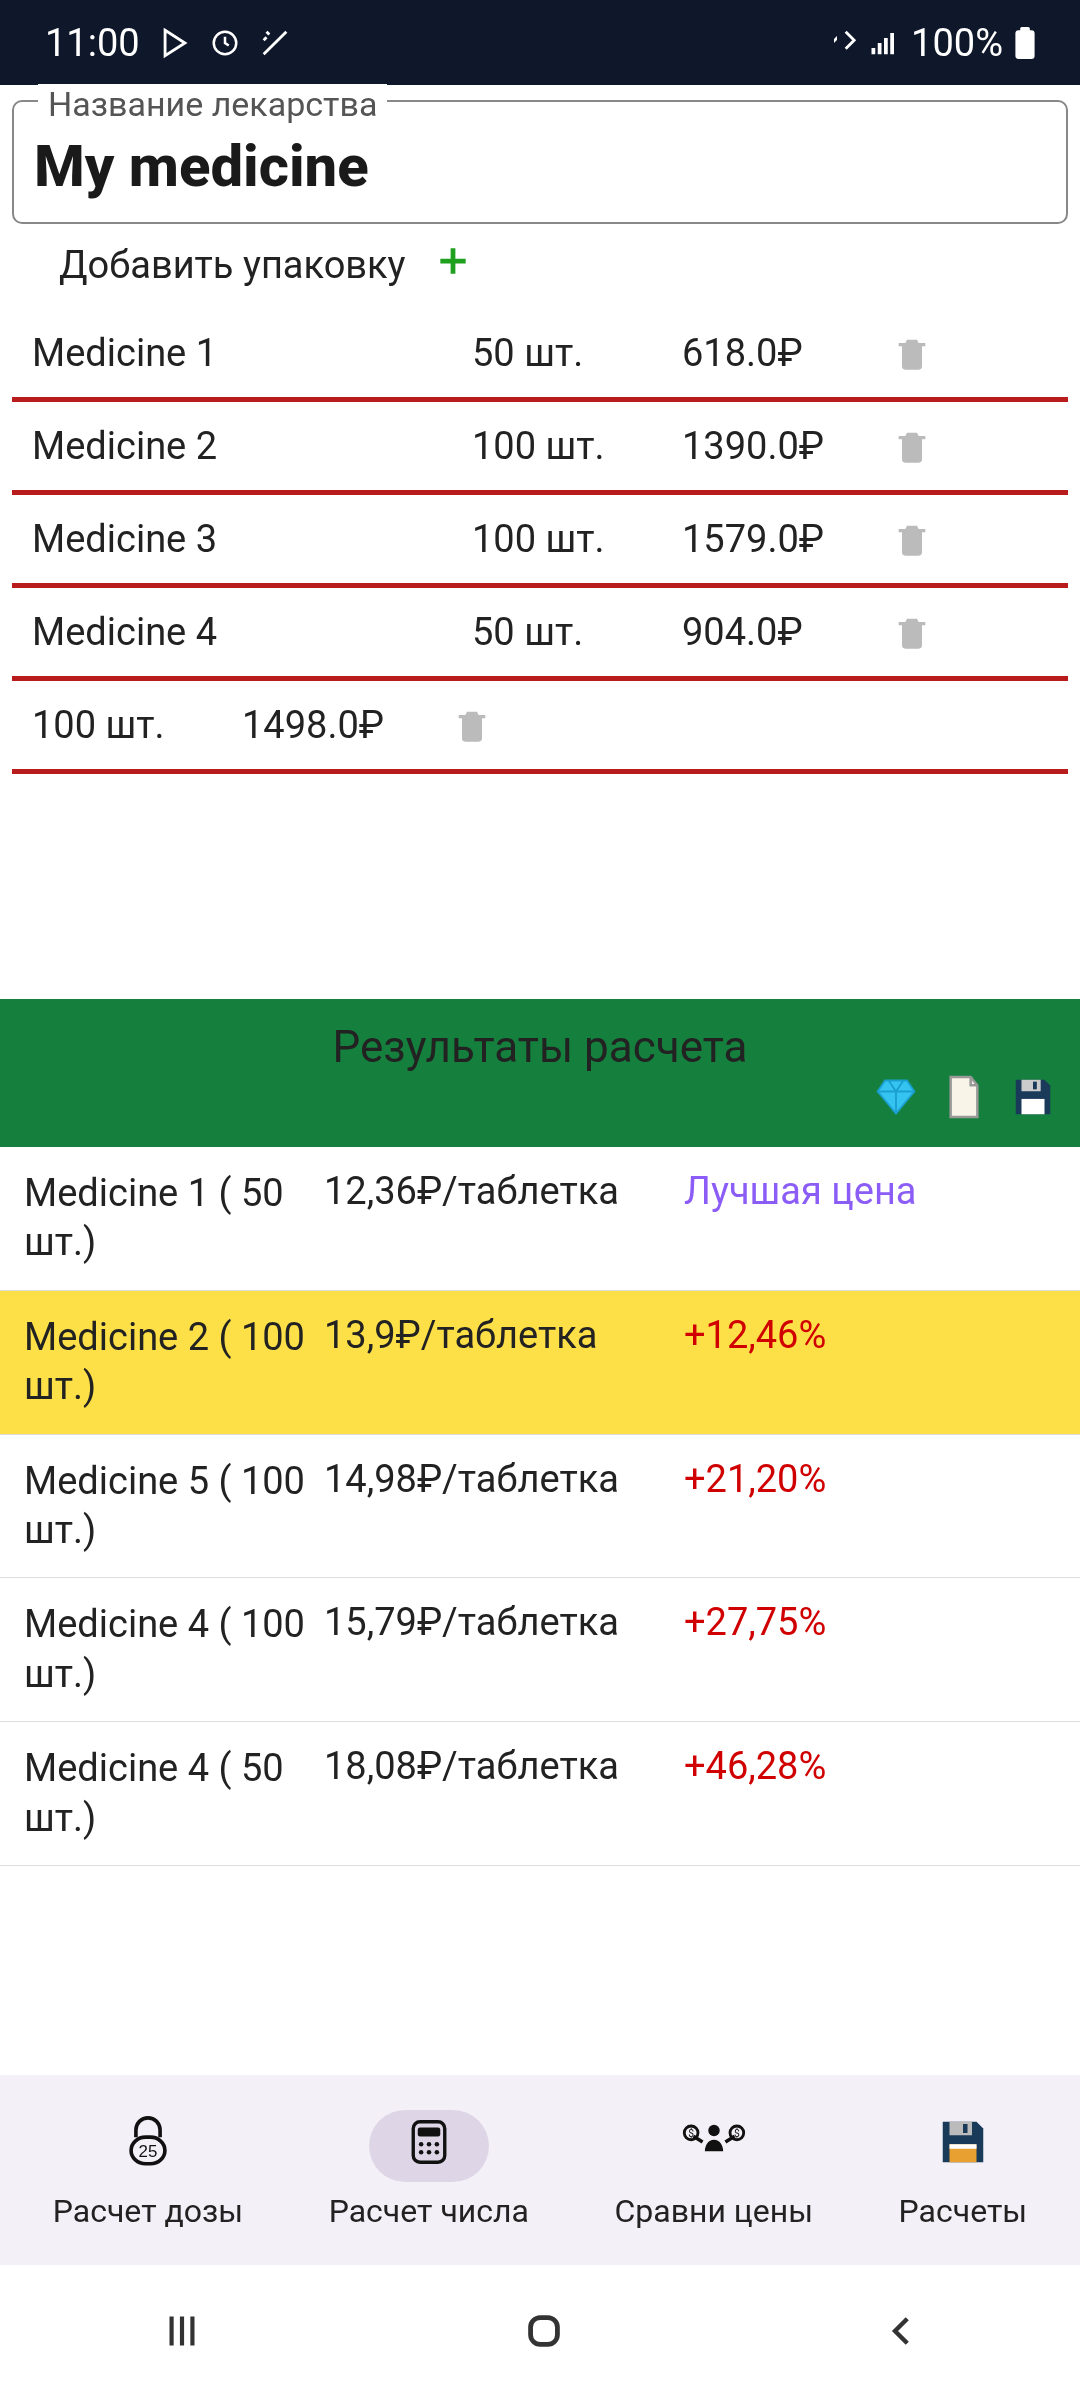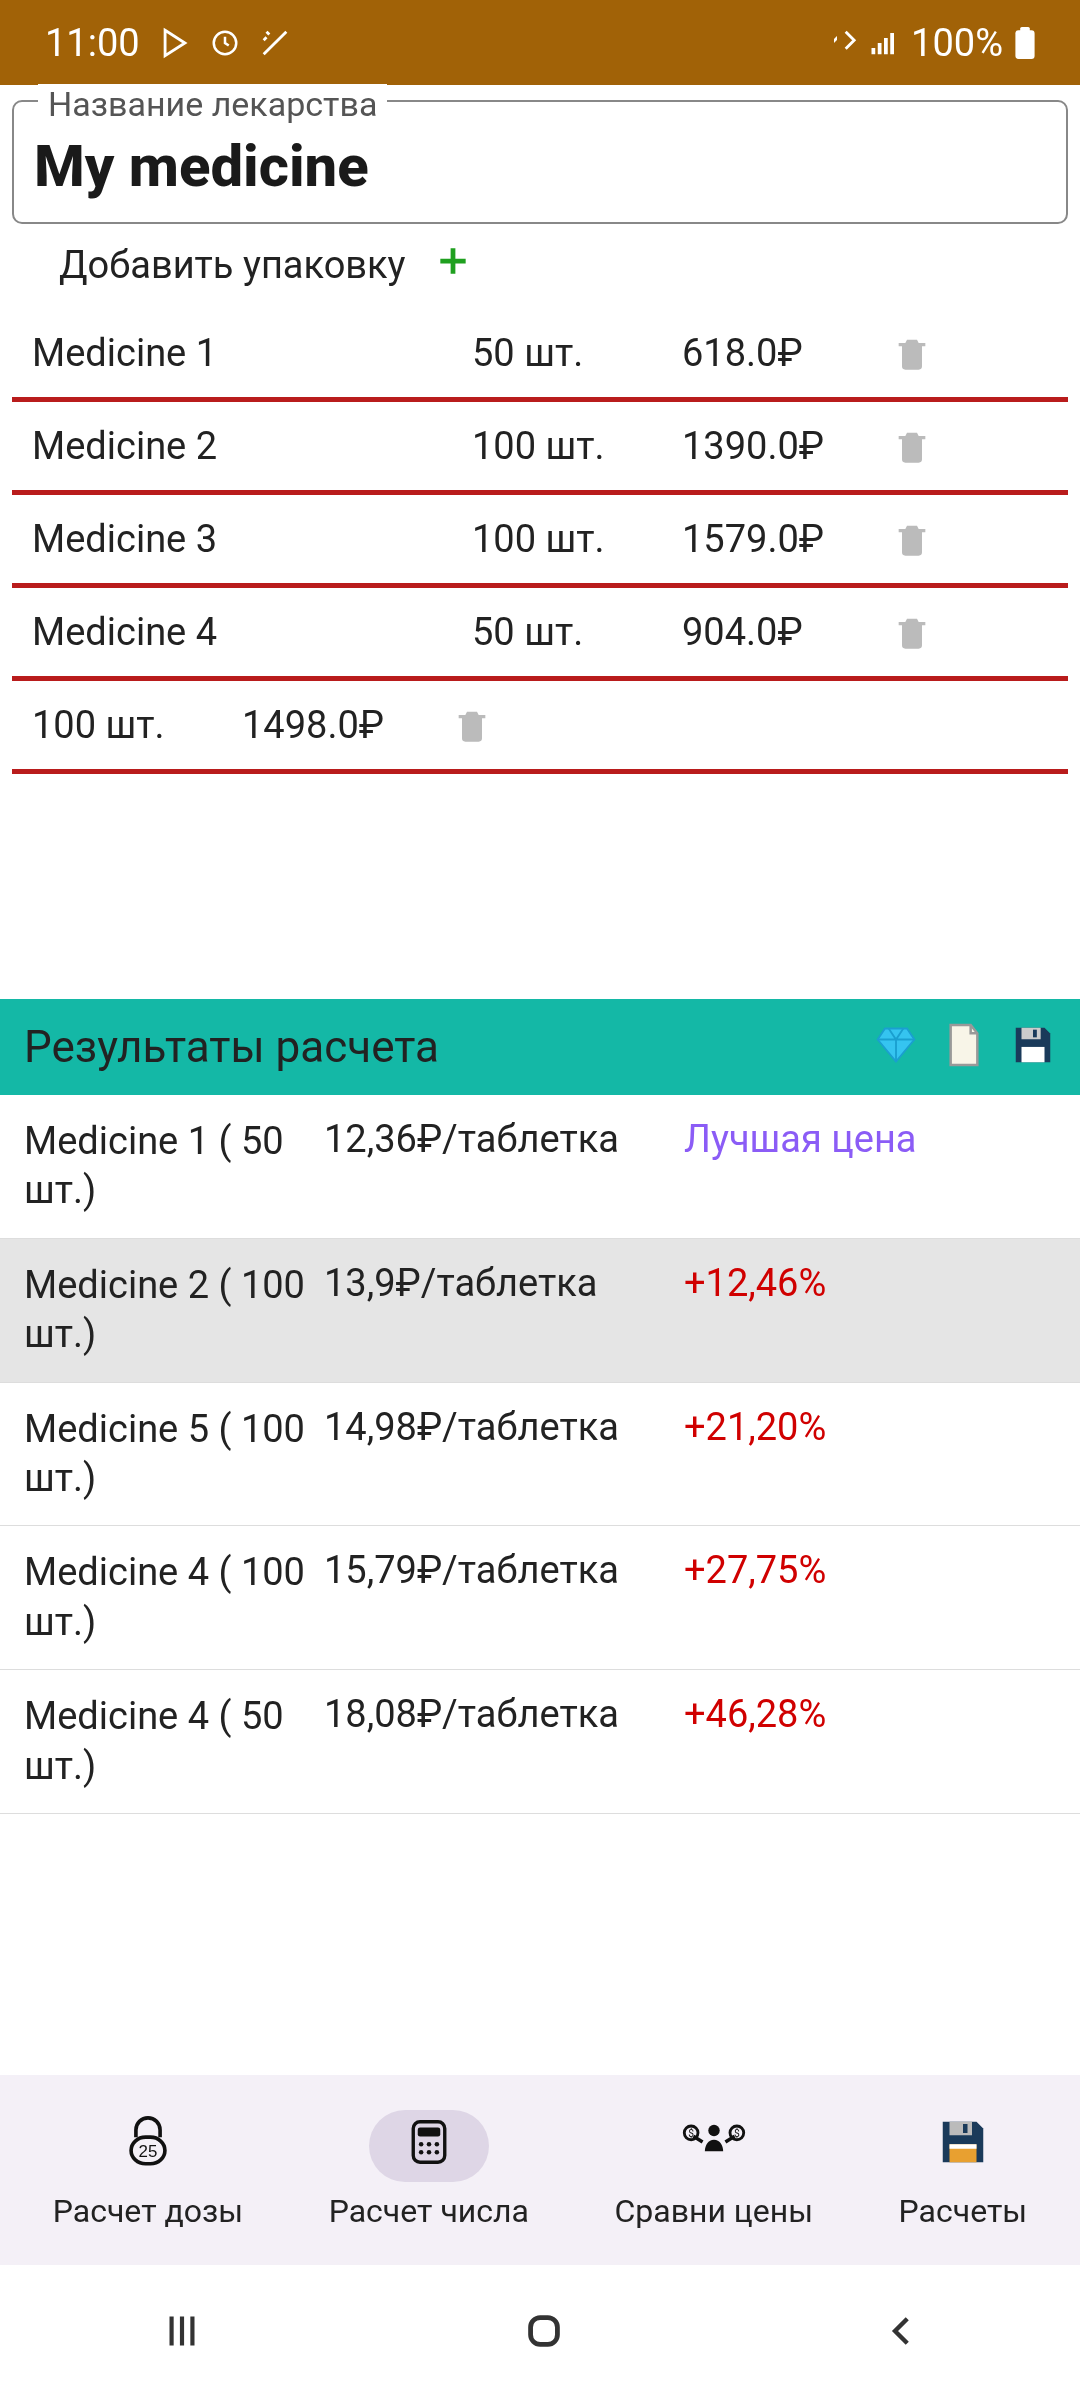--- a/index.html
+++ b/index.html
@@ -1,18 +1,18 @@
 <!DOCTYPE html>
 <html><head>
 <meta charset="utf-8">
 <style>
   * { box-sizing: border-box; margin: 0; padding: 0; }
   html, body { width: 1080px; height: 2400px; font-family: -apple-system, Roboto, sans-serif; background: #fff; overflow: hidden; }
   
-  .status-bar { height: 85px; background: #a16207; color: #fff; display: flex; align-items: center; padding: 0 45px; font-size: 38px; }
+  .status-bar { height: 85px; background: #0f172a; color: #fff; display: flex; align-items: center; padding: 0 45px; font-size: 38px; }
   .status-left { display: flex; align-items: center; gap: 18px; }
   .status-right { margin-left: auto; display: flex; align-items: center; gap: 12px; }
   .status-icon { display: inline-flex; }
   
   .medicine-name-field { margin: 15px 12px 0 12px; border: 2px solid #888; border-radius: 10px; position: relative; padding: 30px 20px 22px 20px; }
   .medicine-name-label { position: absolute; top: -18px; left: 24px; background: #fff; padding: 0 10px; color: #555; font-size: 34px; }
   .medicine-name-value { font-size: 58px; font-weight: 800; color: #1a1a1a; }
   
   .add-package-row { display: flex; align-items: center; padding: 18px 22px 22px 18px; gap: 28px; margin-left: 41px; }
   .add-package-label { font-size: 38px; color: #222; }
@@ -20,27 +20,27 @@
   
   .package-list { padding: 0 12px; }
   .package-row { display: flex; align-items: center; padding: 22px 8px 22px 20px; border-bottom: 5px solid #b91c1c; font-size: 38px; color: #222; }
   .package-row:first-child { border-top: none; }
   .pkg-name { flex: 0 0 440px; }
   .pkg-qty  { flex: 0 0 210px; }
   .pkg-price{ flex: 0 0 200px; }
   .pkg-del  { flex: 0 0 60px; display:flex; justify-content:center; }
   .trash-icon { color: #bbb; }
   
-  .results-header { margin-top: 225px; background: #14b8a6; display: flex; align-items: center; padding: 22px 24px; }
+  .results-header { margin-top: 225px; background: #15803d; display: flex; align-items: center; padding: 22px 24px; flex-direction: column; }
   .results-title { font-size: 44px; color: #222; }
   .results-actions { margin-left: auto; display: flex; gap: 26px; align-items: center; }
   
   .results-list { }
   .result-row { display: flex; padding: 22px 30px 22px 24px; border-bottom: 1px solid #ddd; font-size: 38px; color: #222; align-items: flex-start; }
-  .result-row.alt { background: #e5e5e5; }
+  .result-row.alt { background: #fde047; }
   .res-name { flex: 0 0 300px; line-height: 1.3; padding-right: 10px; }
   .res-price{ flex: 0 0 360px; }
   .res-diff { flex: 1; }
   .best-price { color: #8b5cf6; }
   .diff-red { color: #d00000; }
   
   .bottom-nav { position: absolute; bottom: 135px; left: 0; right: 0; height: 190px; background: #f4f0f7; display: flex; justify-content: space-around; align-items: center; padding: 0 10px; }
   .nav-item { display:flex; flex-direction:column; align-items:center; gap:10px; font-size:32px; color:#222; }
   .nav-icon-wrap { width: 120px; height: 72px; display:flex; align-items:center; justify-content:center; border-radius: 36px; }
   .nav-icon-wrap.active { background: #ded6e6; }

